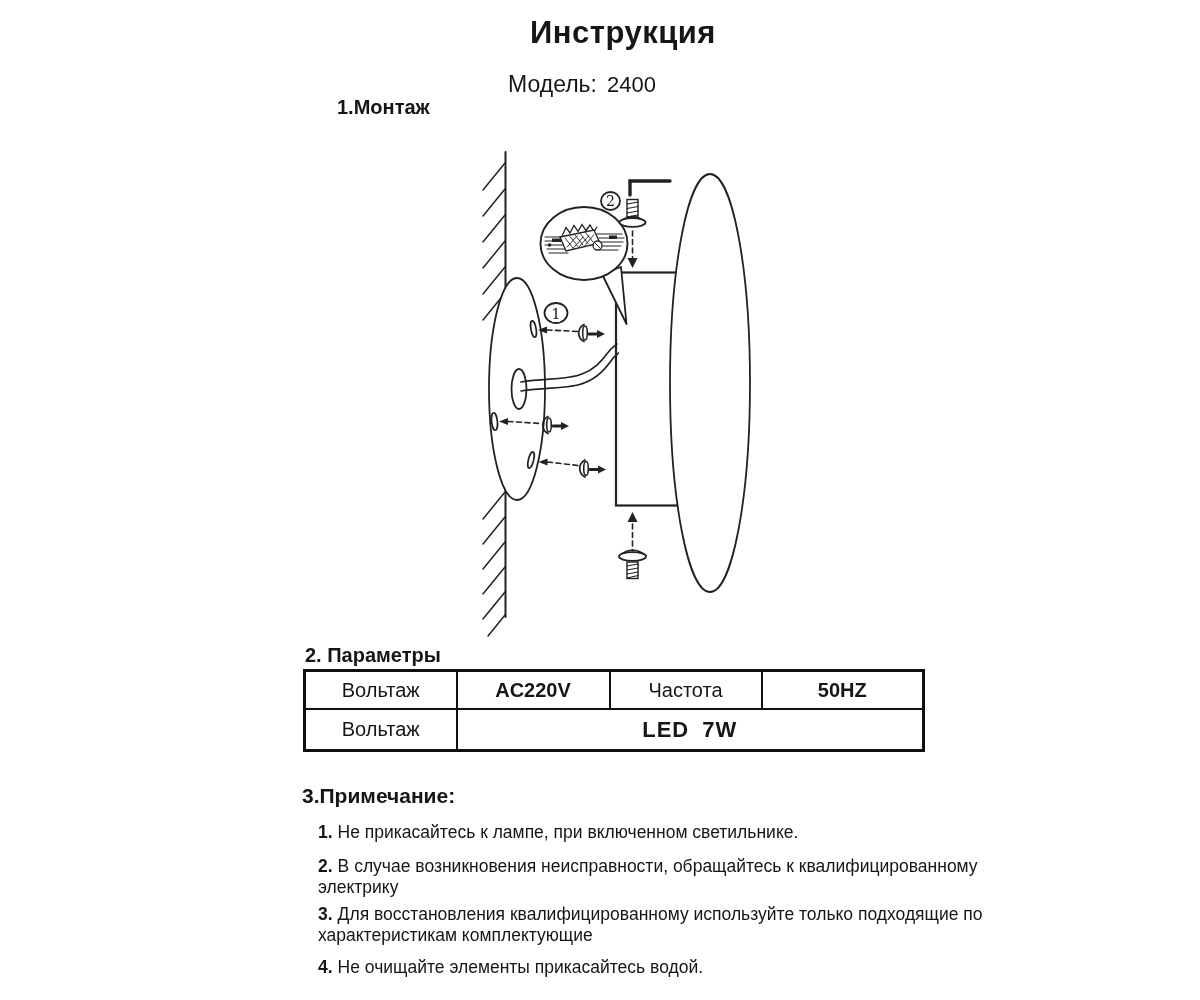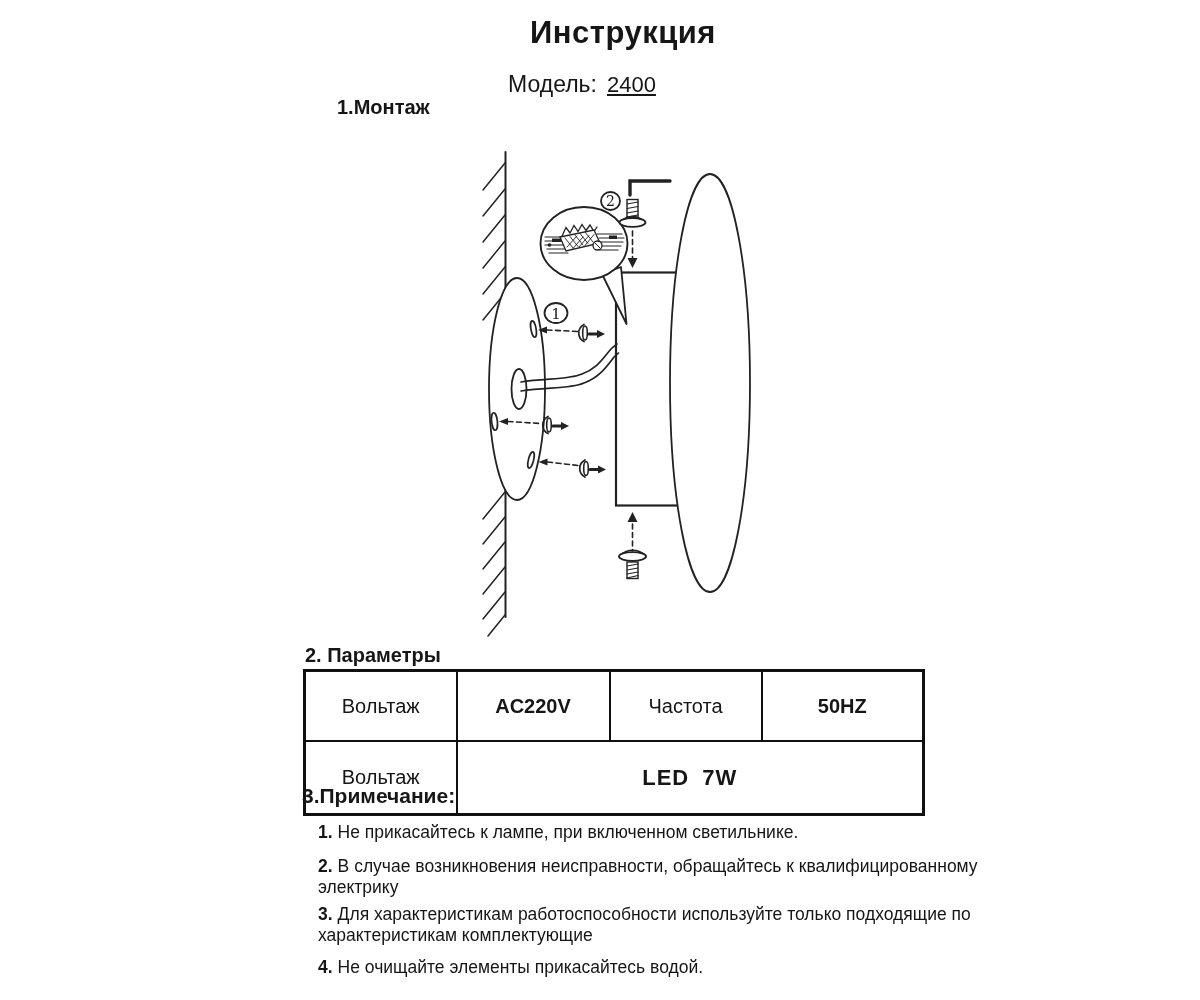--- a/index.html
+++ b/index.html
@@ -7,31 +7,31 @@
     width:1200px;height:1000px;position:relative;overflow:hidden;
     font-family:"Liberation Sans","DejaVu Sans",sans-serif;color:#161616;
   }
   .abs{position:absolute;}
   .title{
     left:623px;top:15px;transform:translateX(-50%);
     font-size:31px;font-weight:bold;letter-spacing:.5px;white-space:nowrap;
   }
   .model{left:582px;top:71px;transform:translateX(-50%);white-space:nowrap;}
   .model .mlabel{font-size:23px;font-weight:normal;}
-  .model .mvalue{font-size:22px;margin-left:10px;text-decoration:underline;}
+  .model .mvalue{font-size:22px;margin-left:10px;}
   .h-mount{left:337px;top:96px;font-size:20px;font-weight:bold;}
   .h-params{left:305px;top:644px;font-size:20px;font-weight:bold;}
   .h-notes{left:302px;top:784px;font-size:21px;font-weight:bold;}
   svg.diagram{position:absolute;left:430px;top:140px;}
 
   table.params{
     position:absolute;left:303px;top:669px;border-collapse:collapse;
     table-layout:fixed;border:3px solid #101010;
   }
-  table.params td{border:2px solid #101010;text-align:center;vertical-align:middle;padding:16px;}
+  table.params td{border:2px solid #101010;text-align:center;vertical-align:middle;padding:0;}
   td.lbl{font-size:20px;font-weight:normal;}
   td.val{font-size:20px;font-weight:bold;}
   td.led{font-size:22px;font-weight:bold;letter-spacing:1px;word-spacing:6px;padding-right:76px;}
   tr.r1 td{height:36px;}
   tr.r2 td{height:39px;}
 
   .note{position:absolute;left:302px;font-size:17.5px;line-height:21.5px;white-space:nowrap;margin-left:16px;}
   .note b{margin-right:5px;}
 </style>
 </head>
@@ -211,19 +211,19 @@
 <div class="note" style="top:822px">
   <div><b>1.</b><span>Не прикасайтесь к лампе, при включенном светильнике.</span></div>
 </div>
 
 <div class="note" style="top:855.5px">
   <div><b>2.</b><span>В случае возникновения неисправности, обращайтесь к квалифицированному</span></div>
   <div><span>электрику</span></div>
 </div>
 
 <div class="note" style="top:903.5px">
-  <div><b>3.</b><span>Для характеристикам работоспособности используйте только подходящие по</span></div>
+  <div><b>3.</b><span>Для восстановления квалифицированному используйте только подходящие по</span></div>
   <div><span>характеристикам комплектующие</span></div>
 </div>
 
 <div class="note" style="top:956.5px">
   <div><b>4.</b><span>Не очищайте элементы прикасайтесь водой.</span></div>
 </div>
 
 </body></html>

